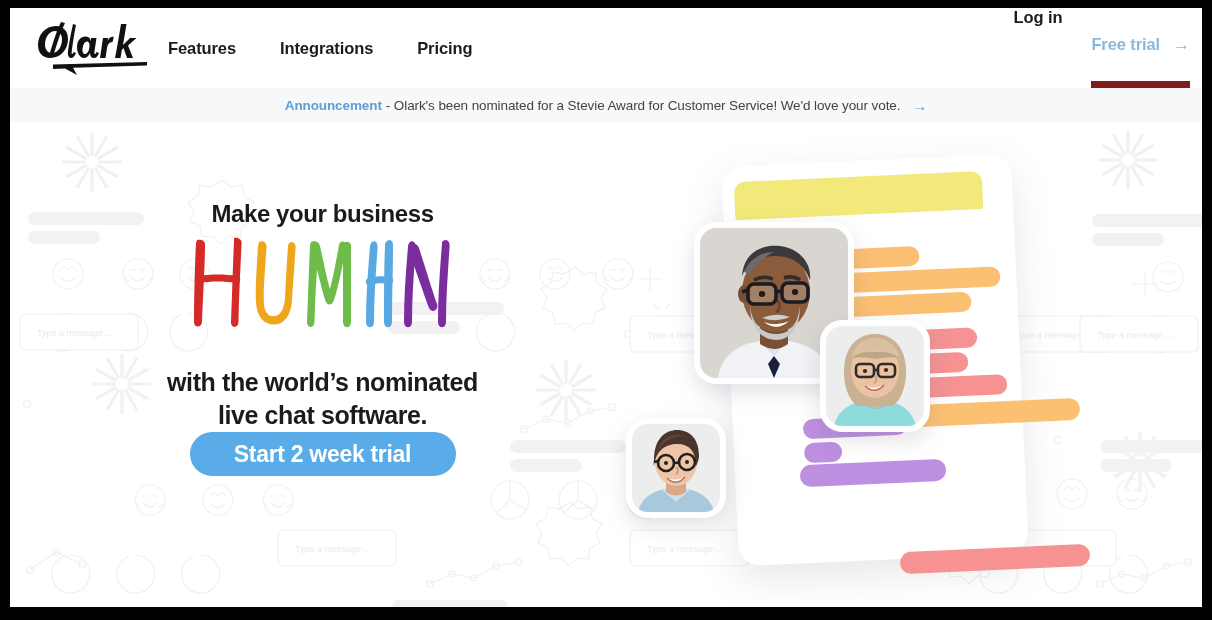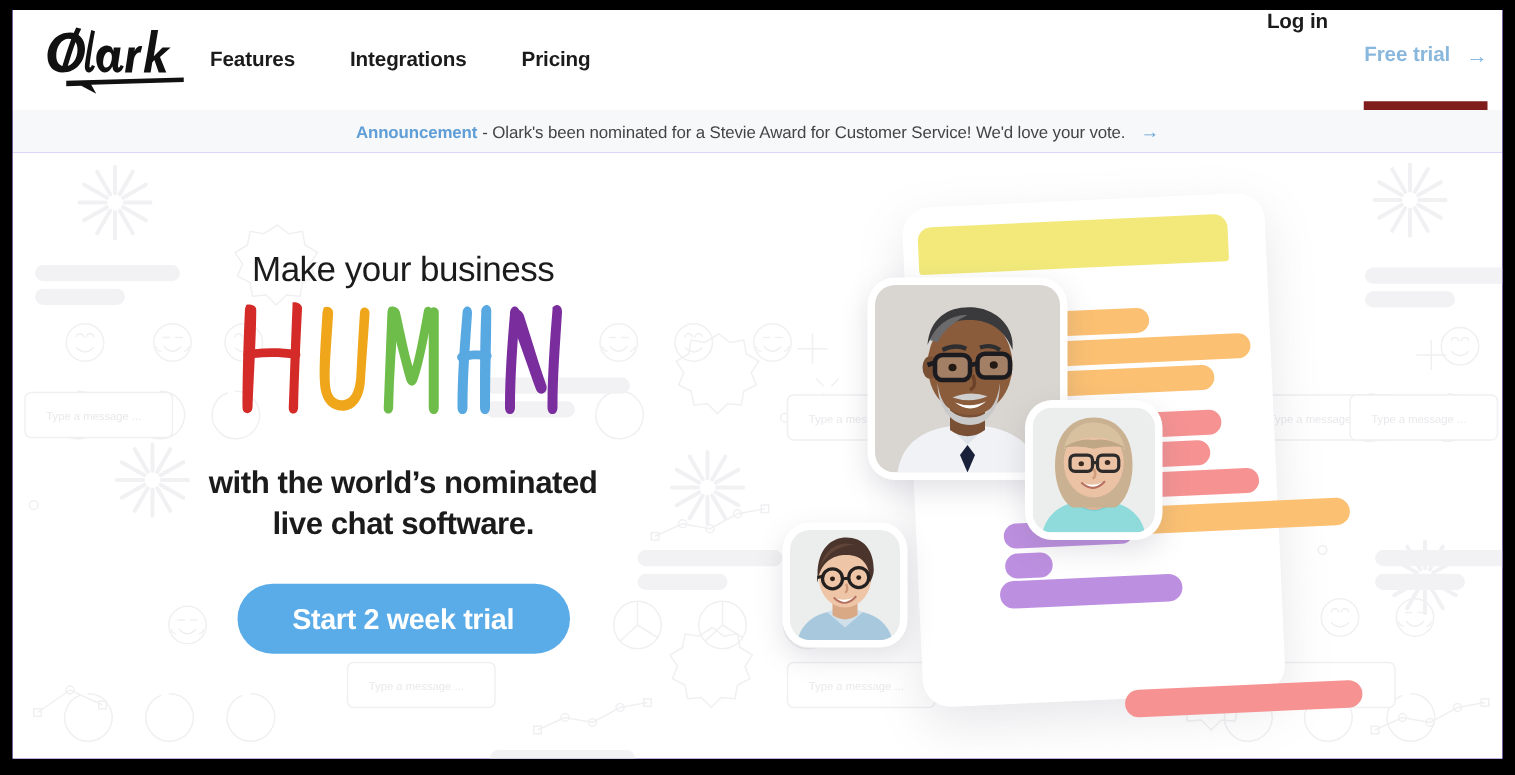--- a/index.html
+++ b/index.html
@@ -79,36 +79,35 @@
     z-index:0;
   }
 
   #hero-left {
     position:absolute; left:0; top:0; width:625px; height:485px;
     z-index:10;
     display:flex; flex-direction:column; align-items:center;
     padding-top:78px;
   }
   #headline-1 {
-    font-size:28px; font-weight:normal; color:#1b1b1b;
+    font-size:24px; font-weight:bold; color:#1b1b1b;
     letter-spacing:-0.4px;
   }
   #human-word {
     margin-top:10px;
     height:96px;
     display:flex; align-items:flex-end; justify-content:center;
   }
   #headline-2 {
     margin-top:32px;
     font-size:25px; font-weight:bold; color:#1b1b1b;
     line-height:1.32; text-align:center; letter-spacing:-0.4px;
   }
   #cta-button {
-    margin-top:31px;
-    width:266px; height:56px;
+    width:266px; height:44px;
     background:#5aace8; border:none; border-radius:34px;
     color:#ffffff; font-size:23px; font-weight:bold;
     letter-spacing:-0.3px;
     font-family:"Liberation Sans", sans-serif;
     cursor:pointer;
     display:flex; align-items:center; justify-content:center;
   }
 
   #hero-right {
     position:absolute; left:600px; top:0; width:592px; height:485px;

